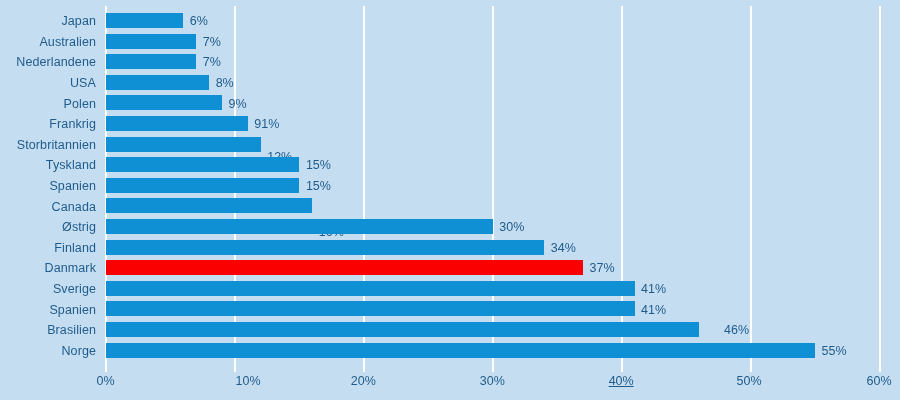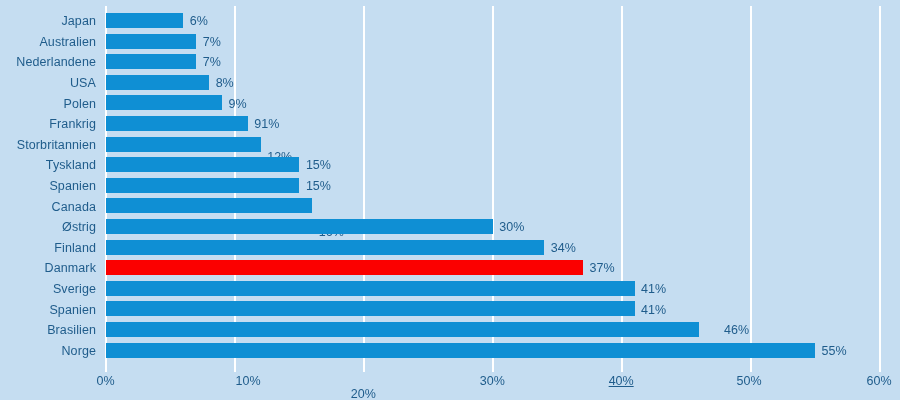--- a/index.html
+++ b/index.html
@@ -204,20 +204,20 @@
       <div class="row">
         <div class="cat-label">Norge</div>
         <div class="bar" style="width: 709.042px;"></div>
         <div class="val-label" style="left: 821.542px;">55%</div>
       </div>
     </div>
 
   <div class="xaxis" id="xaxis">
       <div class="tick" style="left: 105.5px;">0%</div>
       <div class="tick" style="left: 248px;">10%</div>
-      <div class="tick" style="left: 363.333px; margin-top: 13px;">20%</div>
+      <div class="tick" style="left: 363.333px;">20%</div>
       <div class="tick" style="left: 492.25px;">30%</div>
       <div class="tick" style="left: 621.167px; text-decoration: underline;">40%</div>
       <div class="tick" style="left: 749px;">50%</div>
       <div class="tick" style="left: 879px;">60%</div>
     </div>
 
 </div>
 
 </body></html>

